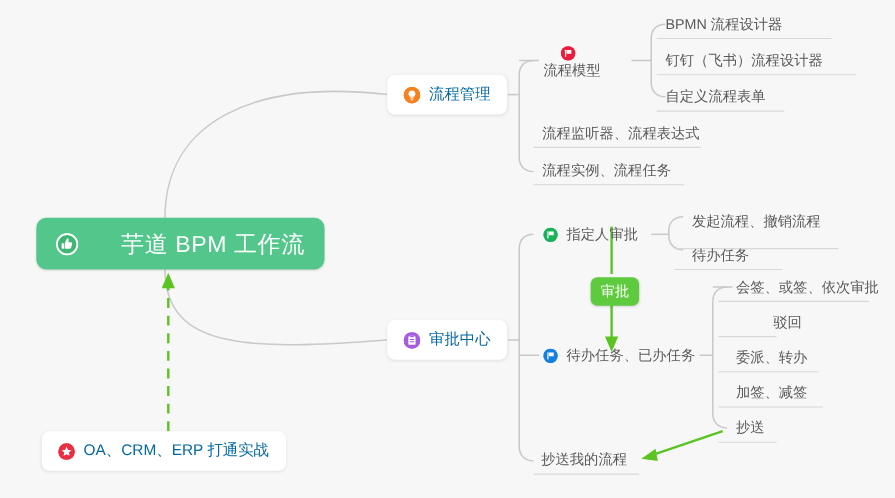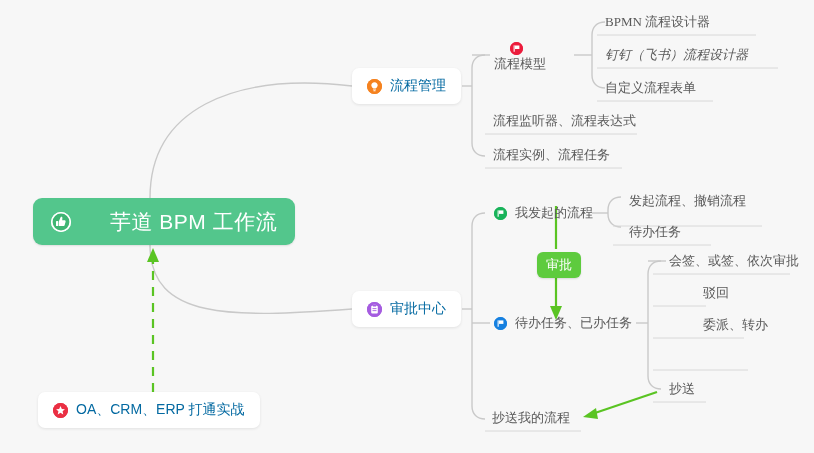--- a/index.html
+++ b/index.html
@@ -208,24 +208,24 @@
     <span class="ic ic-flagR ic-13">
       <svg viewBox="0 0 13 13" width="13" height="13">
         <circle cx="6.5" cy="6.5" r="6.5" fill="#ec1c3c"></circle>
         <rect x="3.6" y="3.2" width="1.1" height="6.6" rx="0.4" fill="#ffffff"></rect>
         <path d="M5.0 3.4 h4.4 v3.5 h-4.4 z" fill="#ffffff"></path>
       </svg>
     </span>
     <span class="label">流程模型</span>
   </div>
 
-  <div class="node node-leaf" style="left:601px; top:9px;font-family:Liberation Serif, serif;">
+  <div class="node node-leaf" style="left:601px; top:9px;">
     <span class="label">BPMN 流程设计器</span>
   </div>
-  <div class="node node-leaf" style="left:601px; top:42px;font-style:italic;">
+  <div class="node node-leaf" style="left:601px; top:42px;">
     <span class="label">钉钉（飞书）流程设计器</span>
   </div>
   <div class="node node-leaf" style="left:601px; top:75px;">
     <span class="label">自定义流程表单</span>
   </div>
 
   <div class="node node-leaf" style="left:489px; top:108px;">
     <span class="label">流程监听器、流程表达式</span>
   </div>
   <div class="node node-leaf" style="left:489px; top:142px;">
@@ -247,21 +247,21 @@
   </div>
 
   <div class="node node-leaf" style="left:490px; top:200px;">
     <span class="ic ic-flagG ic-13">
       <svg viewBox="0 0 13 13" width="13" height="13">
         <circle cx="6.5" cy="6.5" r="6.5" fill="#18b35a"></circle>
         <rect x="3.6" y="3.2" width="1.1" height="6.6" rx="0.4" fill="#ffffff"></rect>
         <path d="M5.0 3.4 h4.4 v3.5 h-4.4 z" fill="#ffffff"></path>
       </svg>
     </span>
-    <span class="label">我发起的流程</span>
+    <span class="label">指定人审批</span>
   </div>
   <div class="node node-leaf" style="left:625px; top:188px;">
     <span class="label">发起流程、撤销流程</span>
   </div>
   <div class="node node-leaf" style="left:625px; top:219px;">
     <span class="label">待办任务</span>
   </div>
 
   <div class="node node-tag" style="left:537px; top:252px;">
     <span class="label">审批</span>
@@ -277,22 +277,25 @@
     </span>
     <span class="label">待办任务、已办任务</span>
   </div>
 
   <div class="node node-leaf" style="left:665px; top:248px;">
     <span class="label">会签、或签、依次审批</span>
   </div>
   <div class="node node-leaf" style="left:665px; top:280px;margin-left:34px;">
     <span class="label">驳回</span>
   </div>
-  <div class="node node-leaf" style="left:665px; top:312px;margin-left:34px;">
+  <div class="node node-leaf" style="left:665px; top:312px;">
     <span class="label">委派、转办</span>
+  </div>
+  <div class="node node-leaf" style="left:665px; top:344px;">
+    <span class="label">加签、减签</span>
   </div>
   <div class="node node-leaf" style="left:665px; top:376px;">
     <span class="label">抄送</span>
   </div>
 
   <div class="node node-leaf" style="left:488px; top:405px;">
     <span class="label">抄送我的流程</span>
   </div>
 
   <div class="node node-card wide" style="left:38px; top:392px;">

